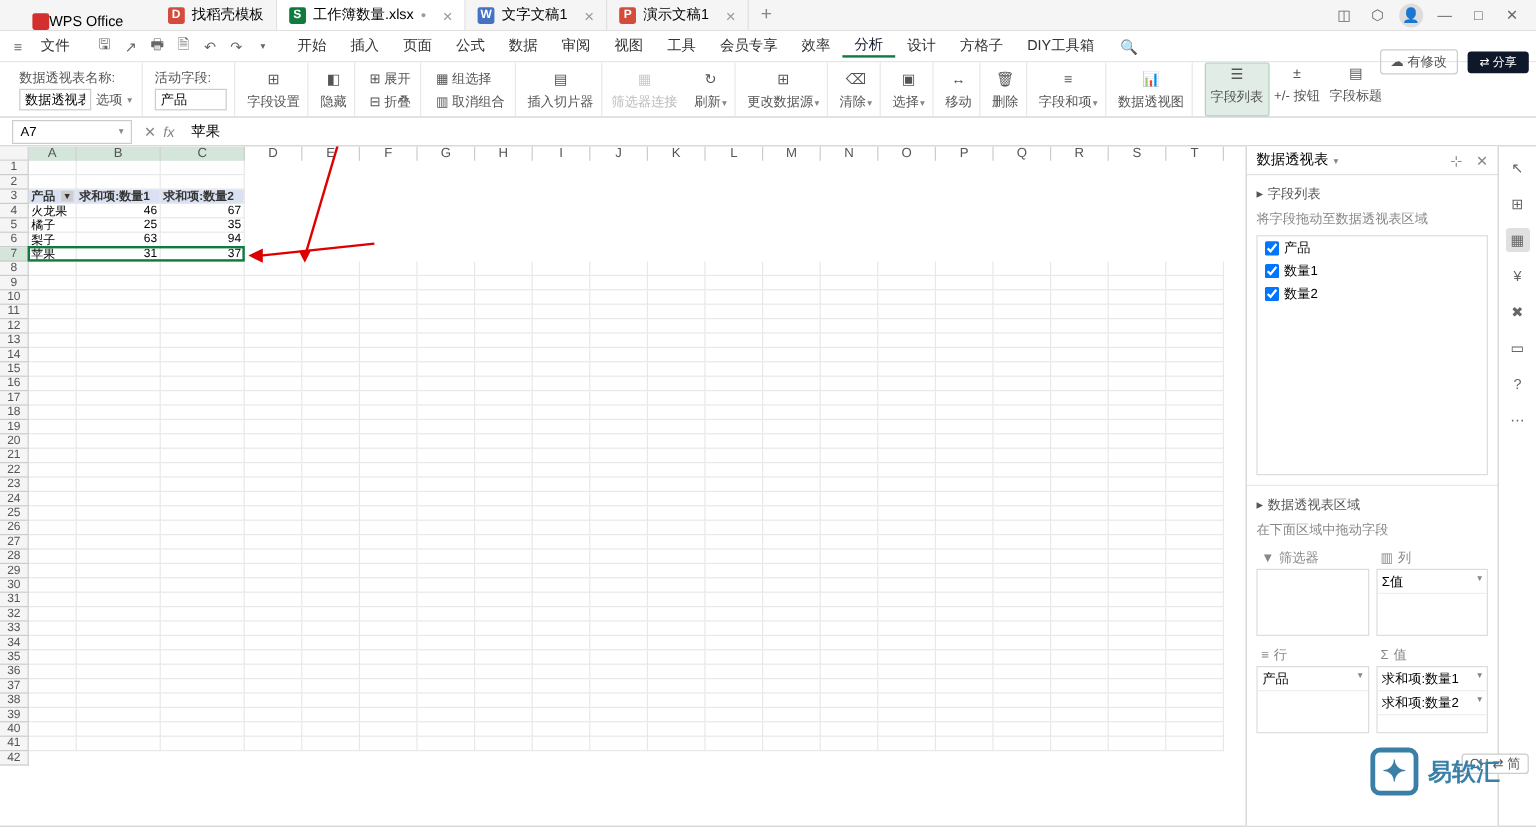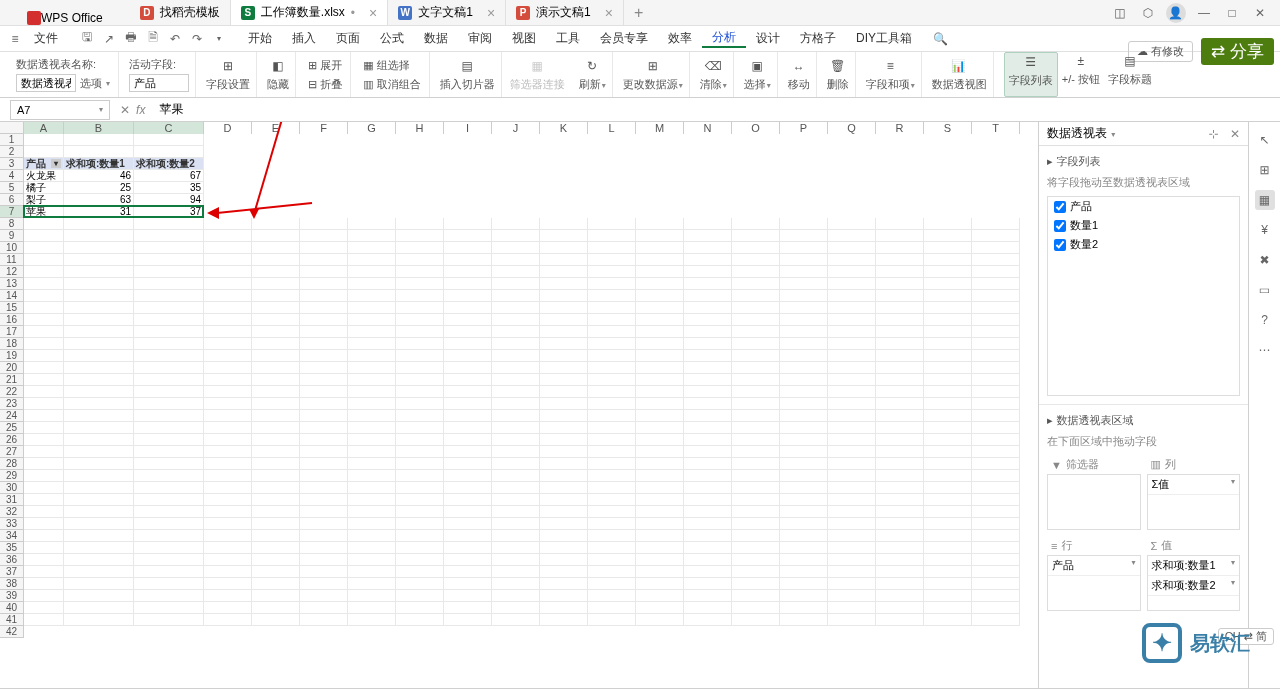--- a/index.html
+++ b/index.html
@@ -18,26 +18,26 @@
 .icon-p { background: #d44c3c; }
 .icon-d { background: #d44c3c; }
 .tab-close { color: #999; margin-left: 8px; font-size: 14px; }
 .add-tab { padding: 0 10px; color: #888; cursor: pointer; font-size: 16px; }
 .title-right { margin-left: auto; display: flex; align-items: center; gap: 8px; padding-right: 10px; }
 .win-btn { width: 20px; height: 20px; display: flex; align-items: center; justify-content: center; cursor: pointer; color: #666; }
 
 
 .menu-bar { height: 26px; background: #fff; display: flex; align-items: center; border-bottom: 1px solid #e0e0e0; padding: 0 6px; }
 .menu-item { padding: 0 10px; cursor: pointer; color: #333; }
-.menu-item.active { color: #1d4ed8; border-bottom: 2px solid #0f7b3e; }
+.menu-item.active { color: #0f172a; border-bottom: 2px solid #0f7b3e; }
 .menu-icons { display: flex; align-items: center; gap: 4px; margin: 0 10px; }
 .menu-icon { width: 18px; height: 18px; display: flex; align-items: center; justify-content: center; cursor: pointer; color: #666; }
 .menu-right { margin-left: auto; display: flex; align-items: center; gap: 8px; margin-top: 26px; }
 .save-badge { padding: 2px 8px; border: 1px solid #ccc; border-radius: 3px; color: #555; font-size: 11px; }
-.share-btn { padding: 2px 10px; background: #4d7c0f; color: #fff; border-radius: 3px; cursor: pointer; font-size: 17px; }
+.share-btn { padding: 2px 10px; background: #0f172a; color: #fff; border-radius: 3px; cursor: pointer; font-size: 10px; }
 
 
 .ribbon { height: 46px; background: #fff; display: flex; align-items: center; border-bottom: 1px solid #d0d0d0; padding: 0 10px; gap: 4px; }
 .ribbon-section { display: flex; flex-direction: column; justify-content: center; gap: 2px; padding: 0 6px; border-right: 1px solid #e8e8e8; height: 100%; }
 .ribbon-section.big { flex-direction: column; align-items: center; justify-content: center; }
 .ribbon-label { font-size: 11px; color: #555; }
 .ribbon-input { height: 18px; border: 1px solid #ccc; padding: 0 4px; font-size: 11px; }
 .ribbon-btn { display: flex; flex-direction: column; align-items: center; gap: 2px; cursor: pointer; padding: 0 4px; }
 .ribbon-btn-icon { width: 20px; height: 18px; display: flex; align-items: center; justify-content: center; color: #555; }
 .ribbon-hbtn { display: flex; align-items: center; gap: 3px; cursor: pointer; font-size: 11px; color: #555; padding: 1px 2px; }

